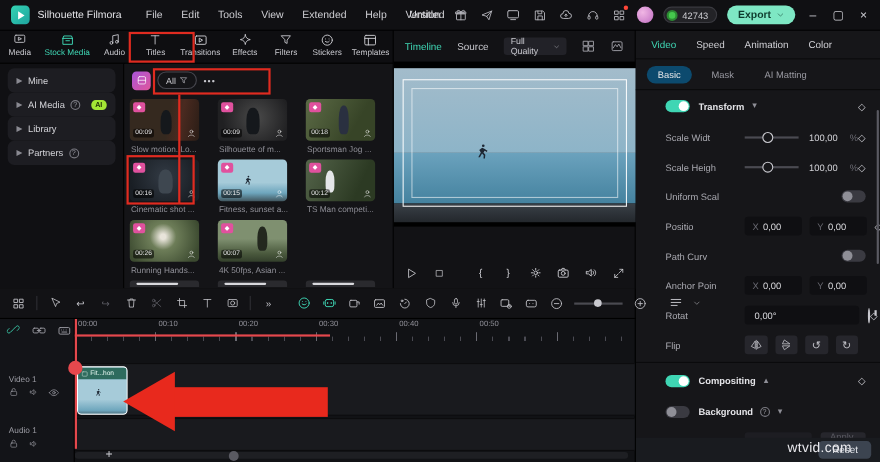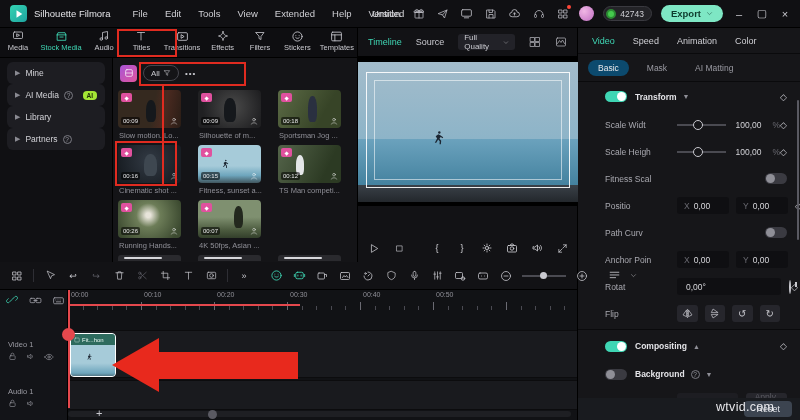--- a/index.html
+++ b/index.html
@@ -607,21 +607,21 @@
       <span class="dia">◇</span>
     </div>
     <div class="prow">
       <span class="lbl">Scale Heigh</span>
       <span class="sld"></span>
       <span class="val">100,00</span>
       <span class="unit">%</span>
       <span class="dia">◇</span>
     </div>
     <div class="prow">
-      <span class="lbl">Fitness Scal</span>
+      <span class="lbl">Uniform Scal</span>
       <span class="tog" style="margin-left:auto"></span>
     </div>
     <div class="prow">
       <span class="lbl">Positio</span>
       <span class="vpill">
           <span class="ax">X</span>
           <span class="vv">0,00</span>
         </span>
       <span class="vpill">
           <span class="ax">Y</span>

